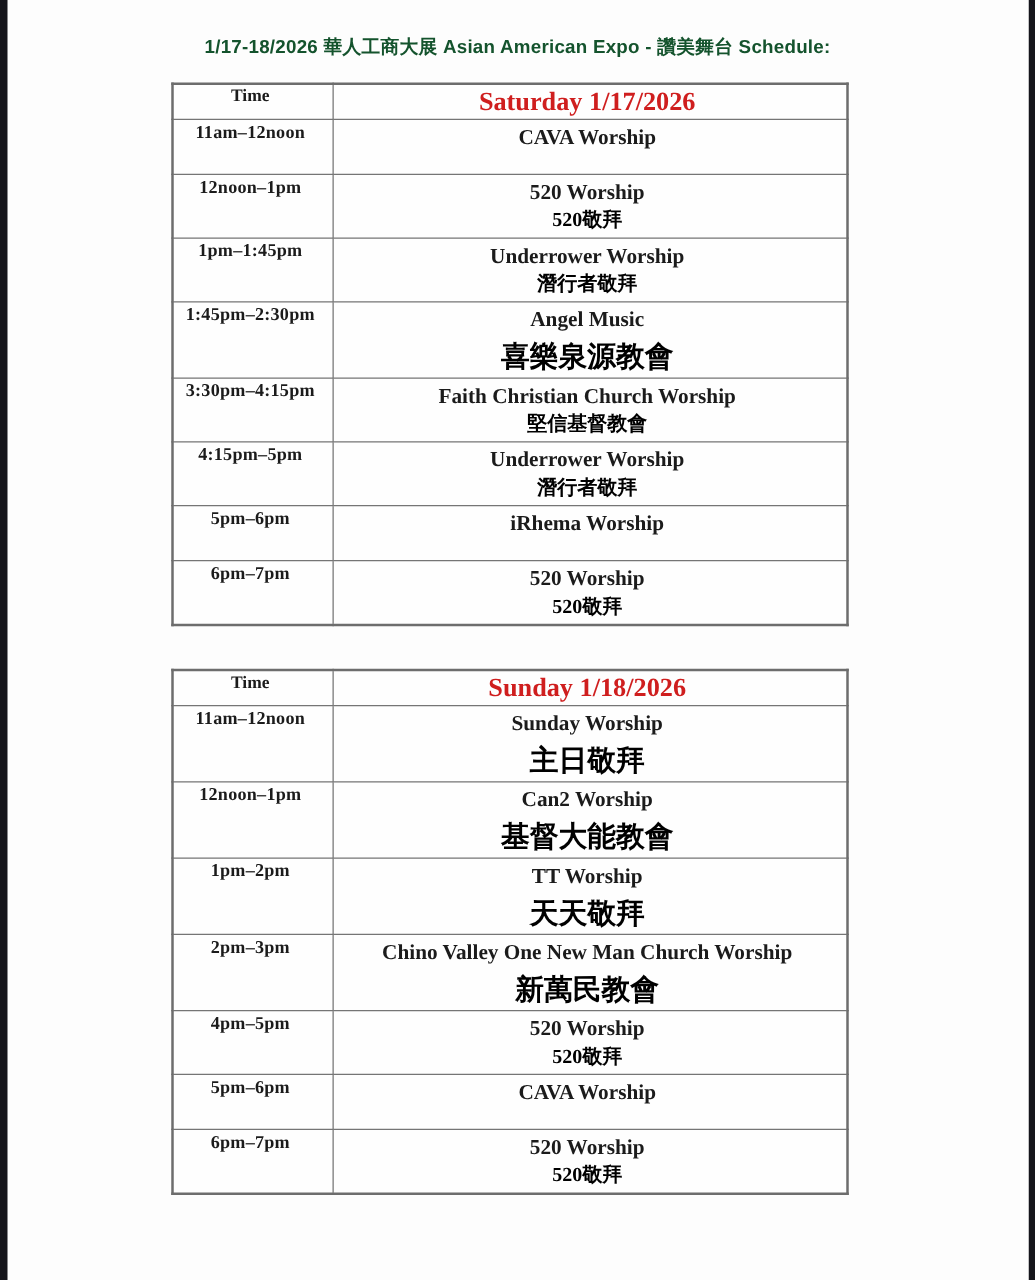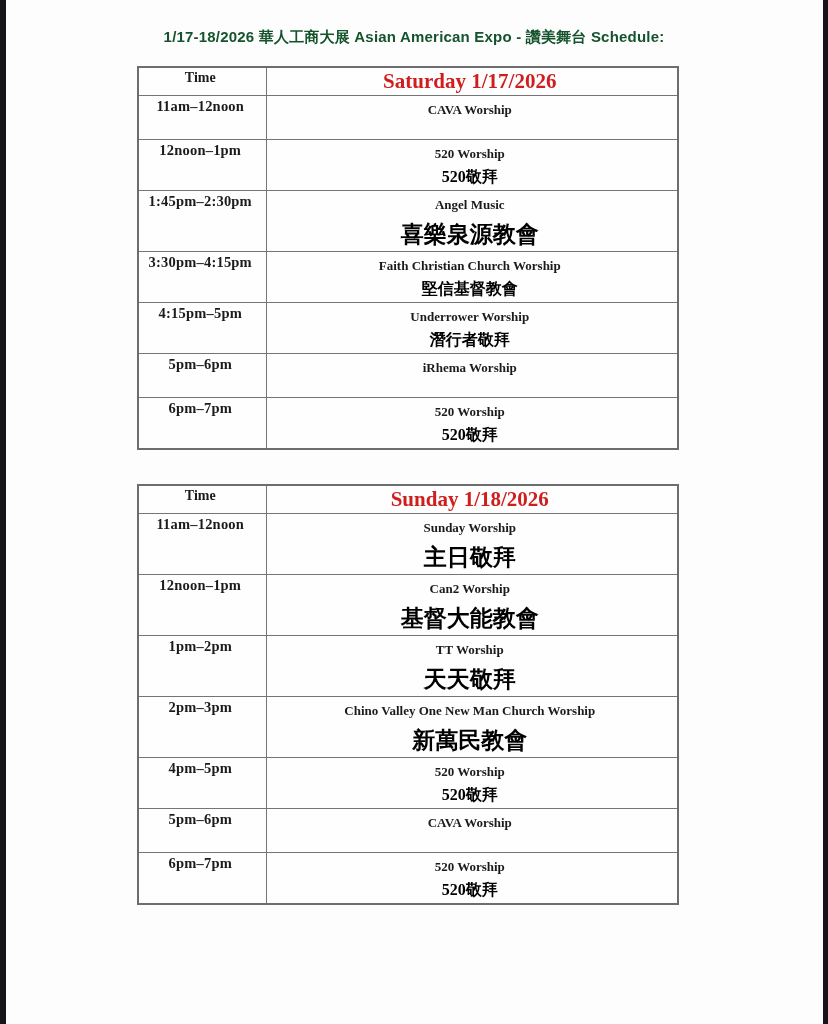--- a/index.html
+++ b/index.html
@@ -66,21 +66,21 @@
     line-height: 22px;
   }
   td.time-cell {
     font-size: 14.5px;
     font-weight: bold;
     padding-top: 4px;
     letter-spacing: 0.2px;
   }
   td.event-cell { height: 44px; }
   .event-name {
-    font-size: 13px;
+    font-size: 17px;
     font-weight: bold;
     line-height: 21px;
     margin-top: 1px;
   }
   .event-name-cn {
     font-weight: bold;
     color: #000000;
   }
   .event-name-cn.cn-small {
     font-size: 16px;
@@ -125,20 +125,27 @@
   </tr>
 
   <tr>
     <td class="time-cell">12noon–1pm</td>
     <td class="event-cell">
       <div class="event-name">520 Worship</div>
       <div class="event-name-cn cn-small">520敬拜</div>
     </td>
   </tr>
 
+  <tr>
+    <td class="time-cell">1pm–1:45pm</td>
+    <td class="event-cell">
+      <div class="event-name">Underrower Worship</div>
+      <div class="event-name-cn cn-small">潛行者敬拜</div>
+    </td>
+  </tr>
 
   <tr>
     <td class="time-cell">1:45pm–2:30pm</td>
     <td class="event-cell">
       <div class="event-name">Angel Music</div>
       <div class="event-name-cn cn-large">喜樂泉源教會</div>
     </td>
   </tr>
 
 

